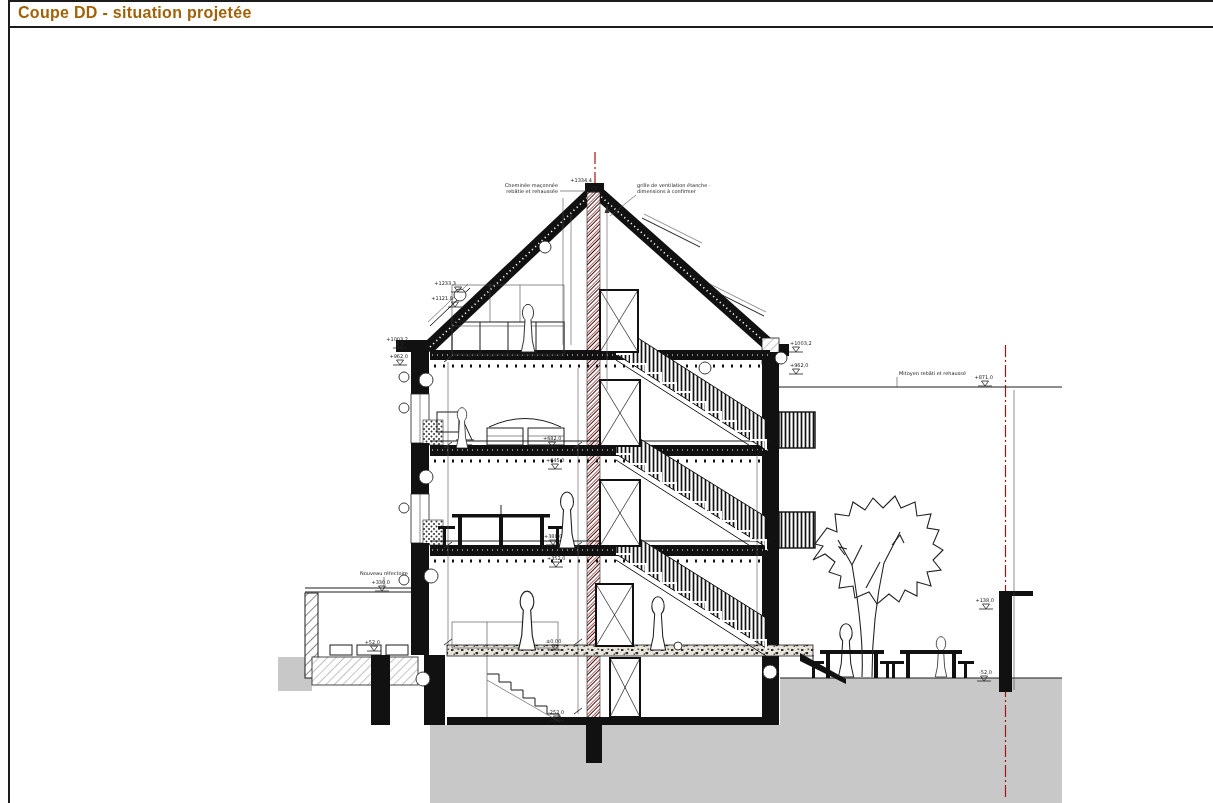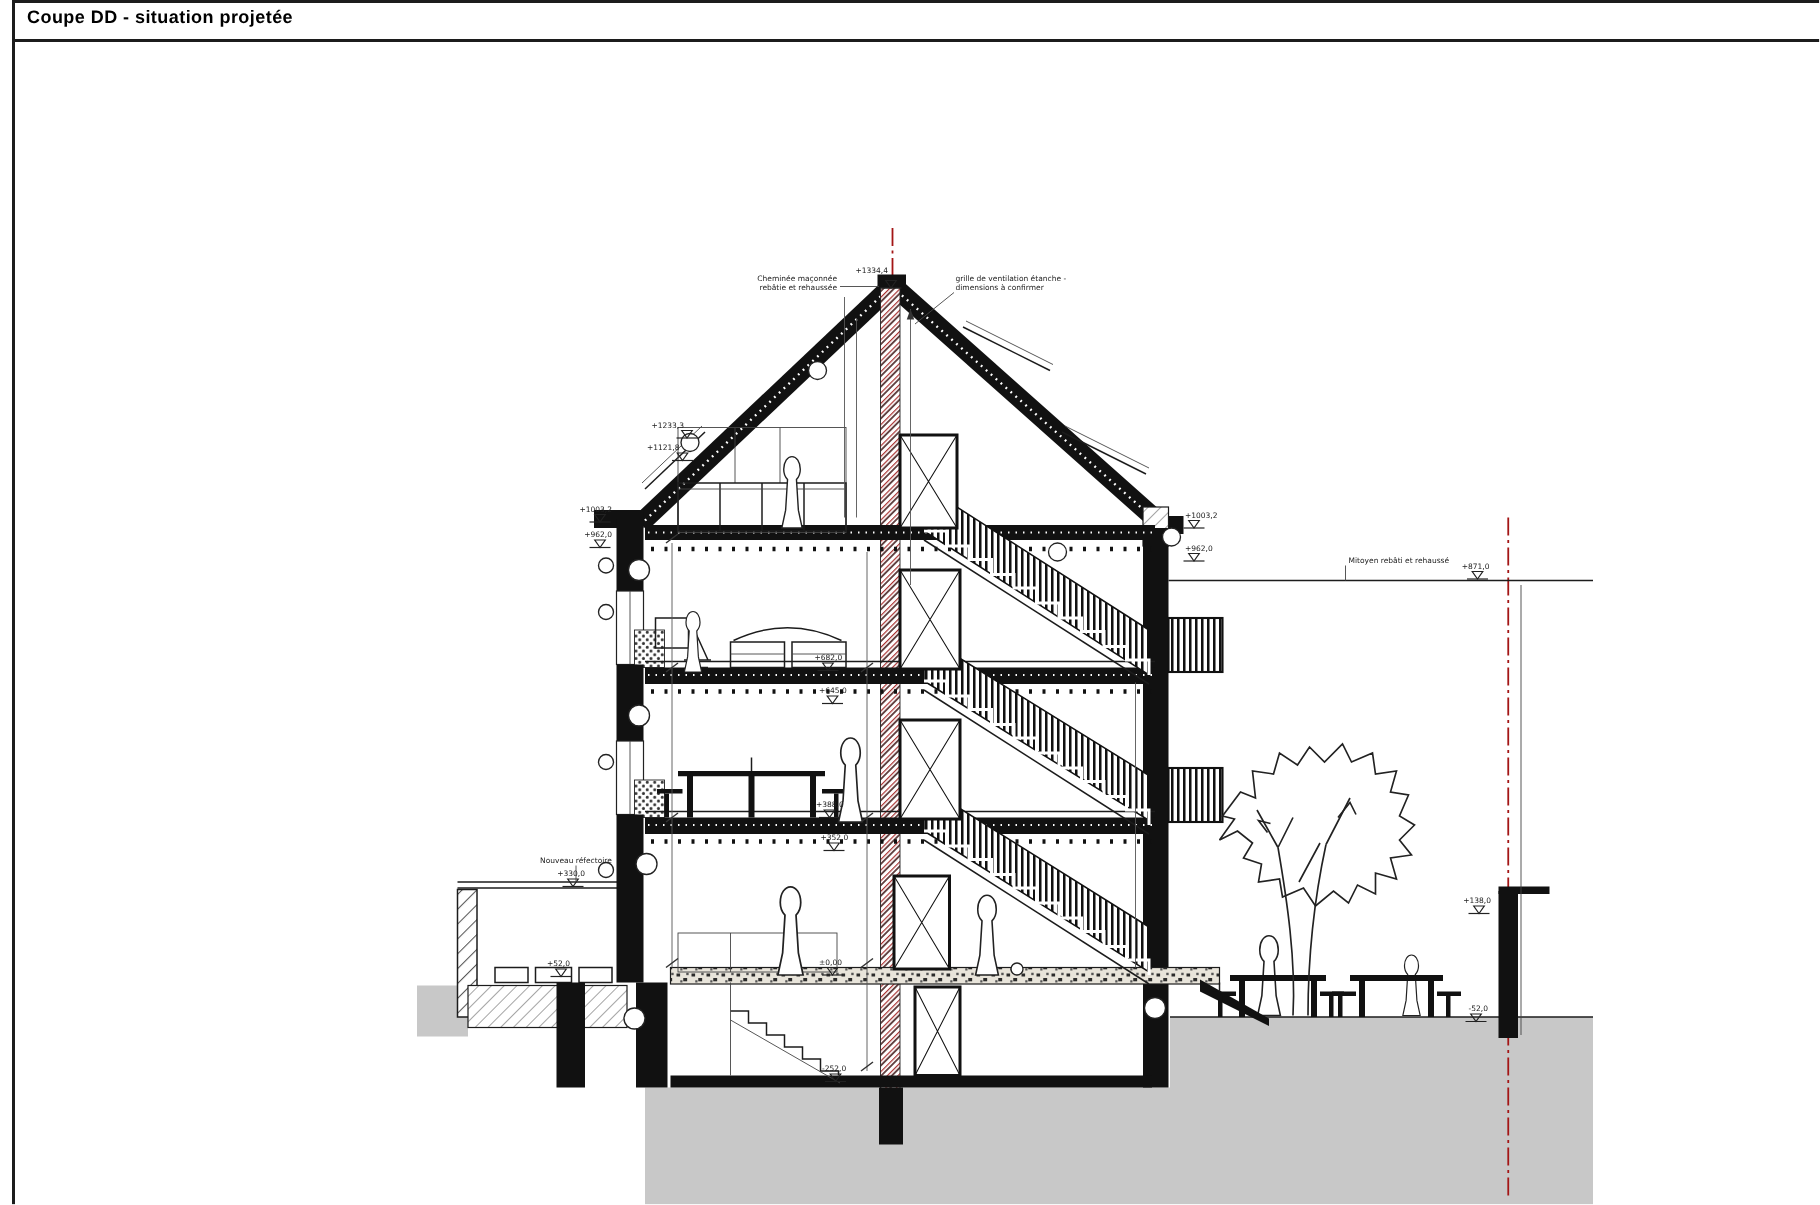--- a/index.html
+++ b/index.html
@@ -2,22 +2,22 @@
 <html><head>
 <meta charset="utf-8">
 <style>
   html,body{margin:0;padding:0;background:#fff;}
   .canvas{position:relative;width:1213px;height:803px;background:#fff;overflow:hidden;
           font-family:"Liberation Sans",sans-serif;}
   .frame{position:absolute;left:8px;top:0;width:1205px;height:803px;
          border-left:2px solid #1c1c1c;border-top:2px solid #1c1c1c;box-sizing:border-box;}
   .titlebar{position:absolute;left:8px;top:0;width:1205px;height:28px;
             border-bottom:2px solid #1c1c1c;box-sizing:border-box;}
-  .title-text{position:absolute;left:10px;top:4px;font-size:12px;font-weight:bold;
-              color:#000000;letter-spacing:.3px;}
+  .title-text{position:absolute;left:10px;top:4px;font-size:16px;font-weight:bold;
+              color:#a16207;letter-spacing:.3px;}
   svg{position:absolute;left:0;top:0;}
   svg text{font-family:"DejaVu Sans",sans-serif;font-size:5px;fill:#222;}
   .thin{stroke:#444;stroke-width:.6;fill:none;}
   .med{stroke:#1c1c1c;stroke-width:1;fill:none;}
 </style>
 </head>
 <body>
 
 <div class="canvas">
 

